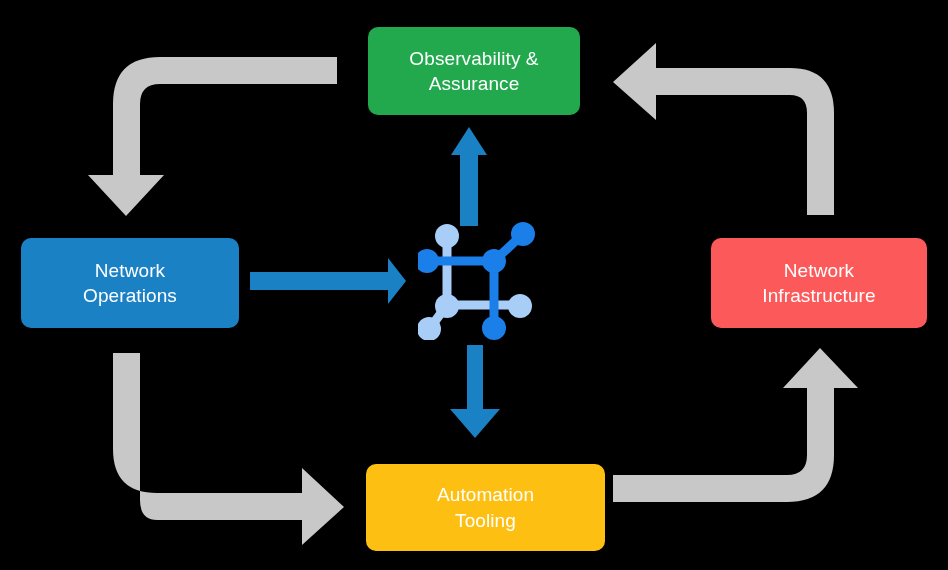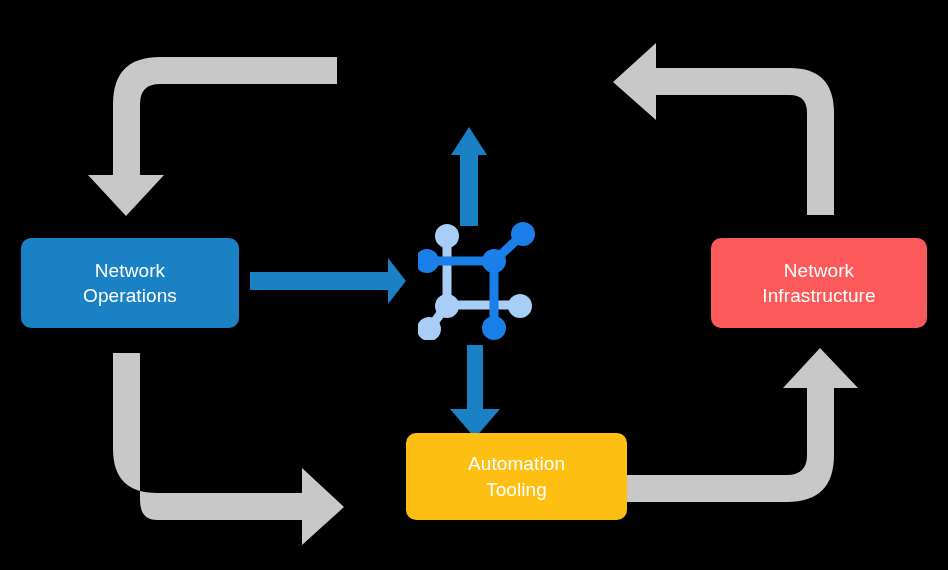--- a/index.html
+++ b/index.html
@@ -49,25 +49,24 @@
   }
   #box-network-infrastructure {
     left: 711px;
     top: 238px;
     width: 216px;
     height: 90px;
     background: #fc5a5a;
   }
   #box-automation-tooling {
     left: 366px;
-    top: 433px;
-    width: 221px;
+    top: 464px;
+    width: 239px;
     height: 87px;
     background: #fdc012;
-    margin-left: 40px;
   }
   .svg-layer {
     position: absolute;
     left: 0;
     top: 0;
     width: 948px;
     height: 570px;
     pointer-events: none;
   }
   .hub-icon {
@@ -121,20 +120,22 @@
       <circle cx="11" cy="109" r="12"></circle>
     </g>
     <g fill="#1a7fe8">
       <circle cx="9" cy="41" r="12"></circle>
       <circle cx="76" cy="41" r="12"></circle>
       <circle cx="105" cy="14" r="12"></circle>
       <circle cx="76" cy="108" r="12"></circle>
     </g>
   </svg>
 
+  <div class="node-box" id="box-observability">Observability &amp;
+Assurance</div>
 
   <div class="node-box" id="box-network-operations">Network
 Operations</div>
 
   <div class="node-box" id="box-network-infrastructure">Network
 Infrastructure</div>
 
   <div class="node-box" id="box-automation-tooling">Automation
 Tooling</div>
 

